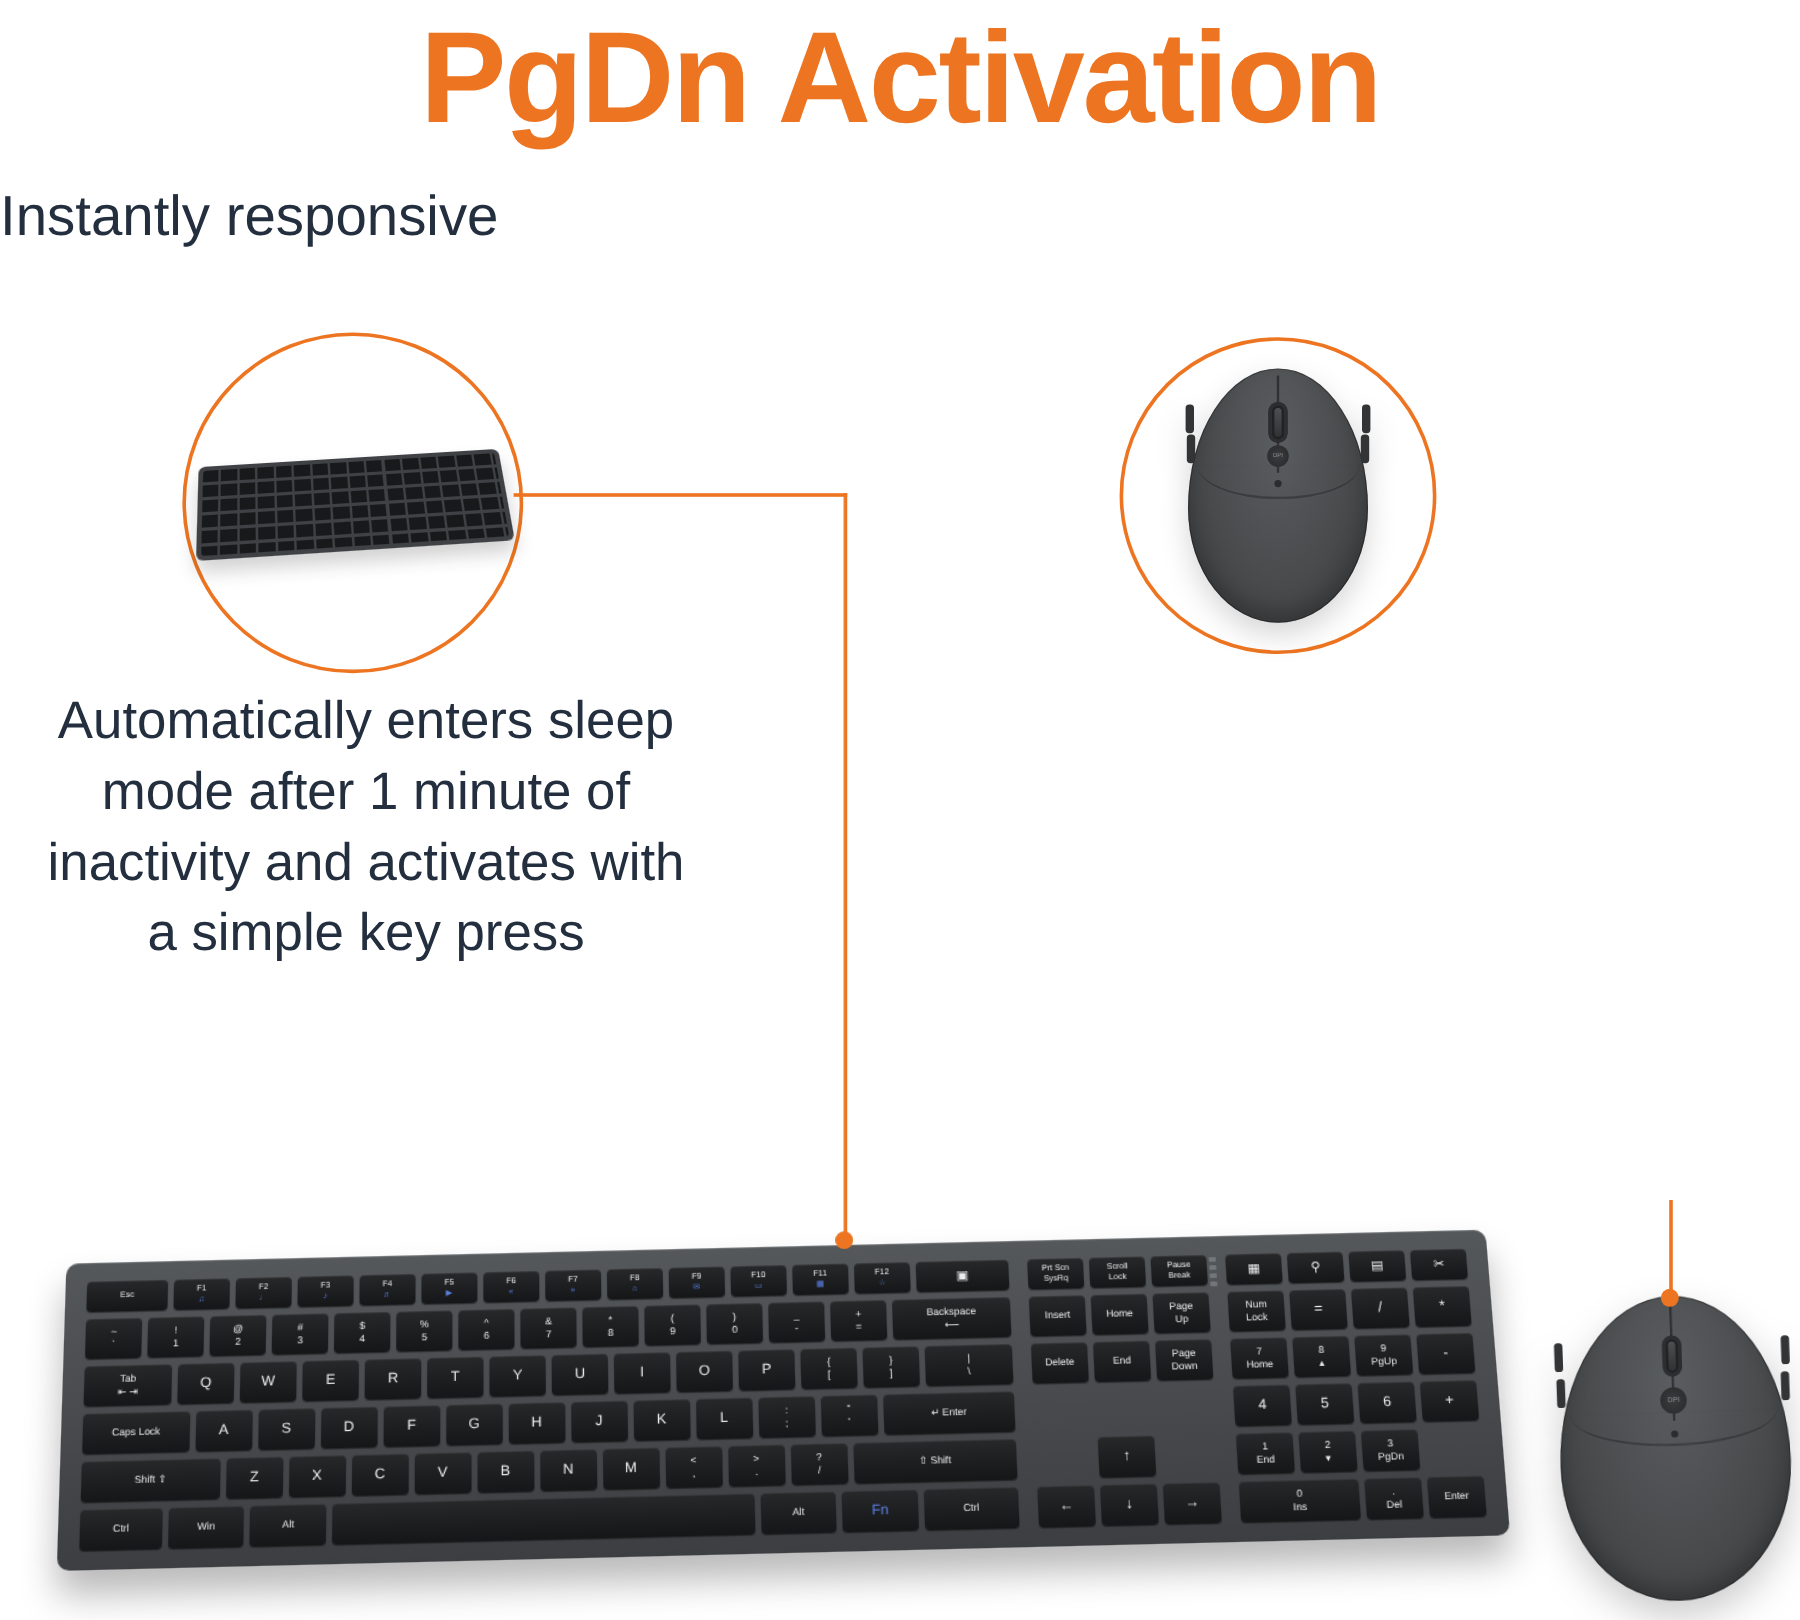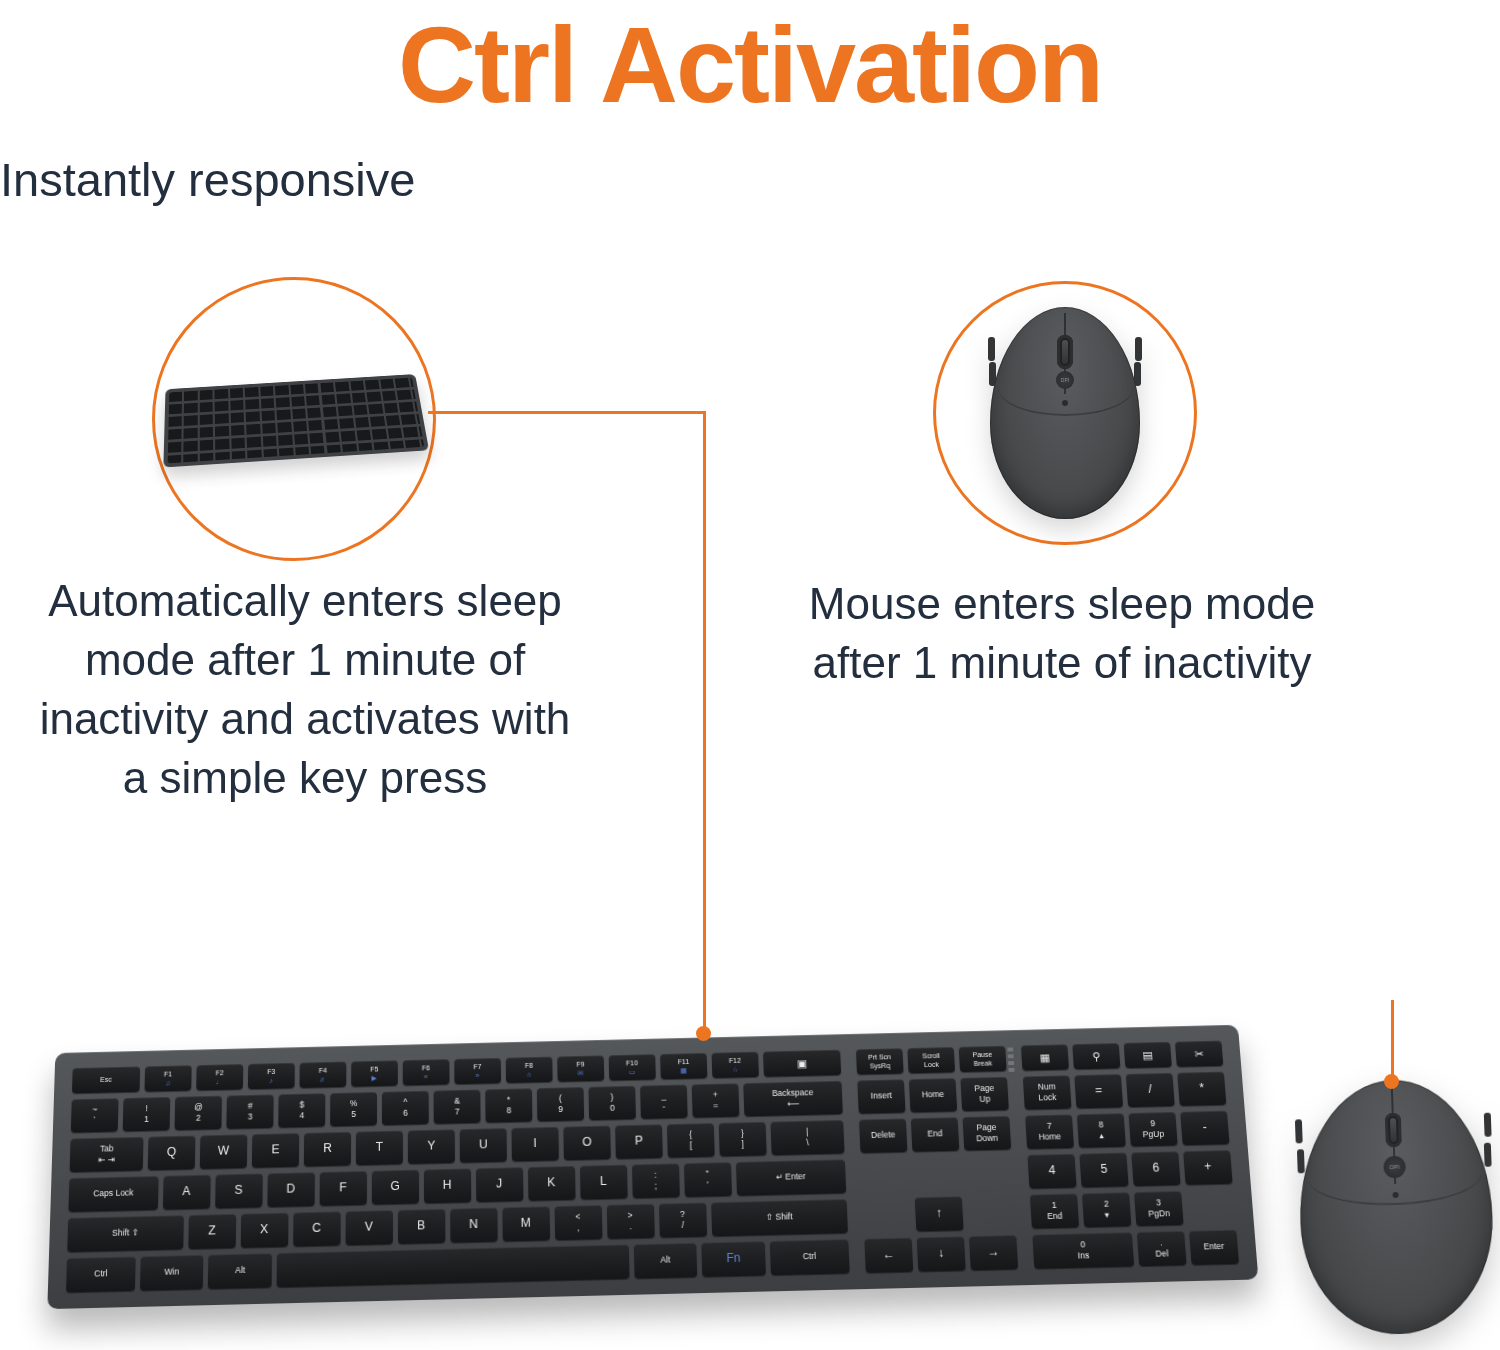--- a/index.html
+++ b/index.html
@@ -72,21 +72,21 @@
   .m-led{position:absolute;z-index:3;left:50%;top:44%;transform:translateX(-50%);width:6px;height:6px;border-radius:50%;background:#2a2c2e;}
   .sbtn{position:absolute;z-index:0;width:7px;height:24px;background:#323436;border-radius:3px;}
   .sbtn.l1{left:-2px;top:14%;}  .sbtn.l2{left:-1px;top:26%;}
   .sbtn.r1{right:-2px;top:14%;} .sbtn.r2{right:-1px;top:26%;}
 </style>
 </head>
 <body>
 
 <div class="stage">
 
-  <div class="title">Ctrl Activation</div>
+  <div class="title">PgDn Activation</div>
   <div class="subtitle">Instantly responsive</div>
 
   <div class="circle circle-left">
     <div class="mini-kb">
       <div class="mini-kb-grid"></div>
     </div>
   </div>
 
   <div class="circle circle-right">
     <div class="mouse mouse-small">
@@ -108,22 +108,20 @@
   <div class="cline" style="left:428px;top:411px;width:278px;height:3px;"></div>
   <div class="cline" style="left:703px;top:411px;width:3px;height:620px;"></div>
   <div class="dot" style="left:696px;top:1026px;"></div>
   <div class="cline" style="left:1391px;top:1000px;width:3px;height:78px;"></div>
   <div class="dot" style="left:1384px;top:1074px;"></div>
 
   <div class="caption caption-left">Automatically enters sleep
 mode after 1 minute of
 inactivity and activates with
 a simple key press</div>
-  <div class="caption caption-right">Mouse enters sleep mode
-after 1 minute of inactivity</div>
 
   <div class="kb">
     <div class="kb-leds">
         <i></i>
         <i></i>
         <i></i>
         <i></i>
       </div>
     <div class="kb-sections">
       <div>

